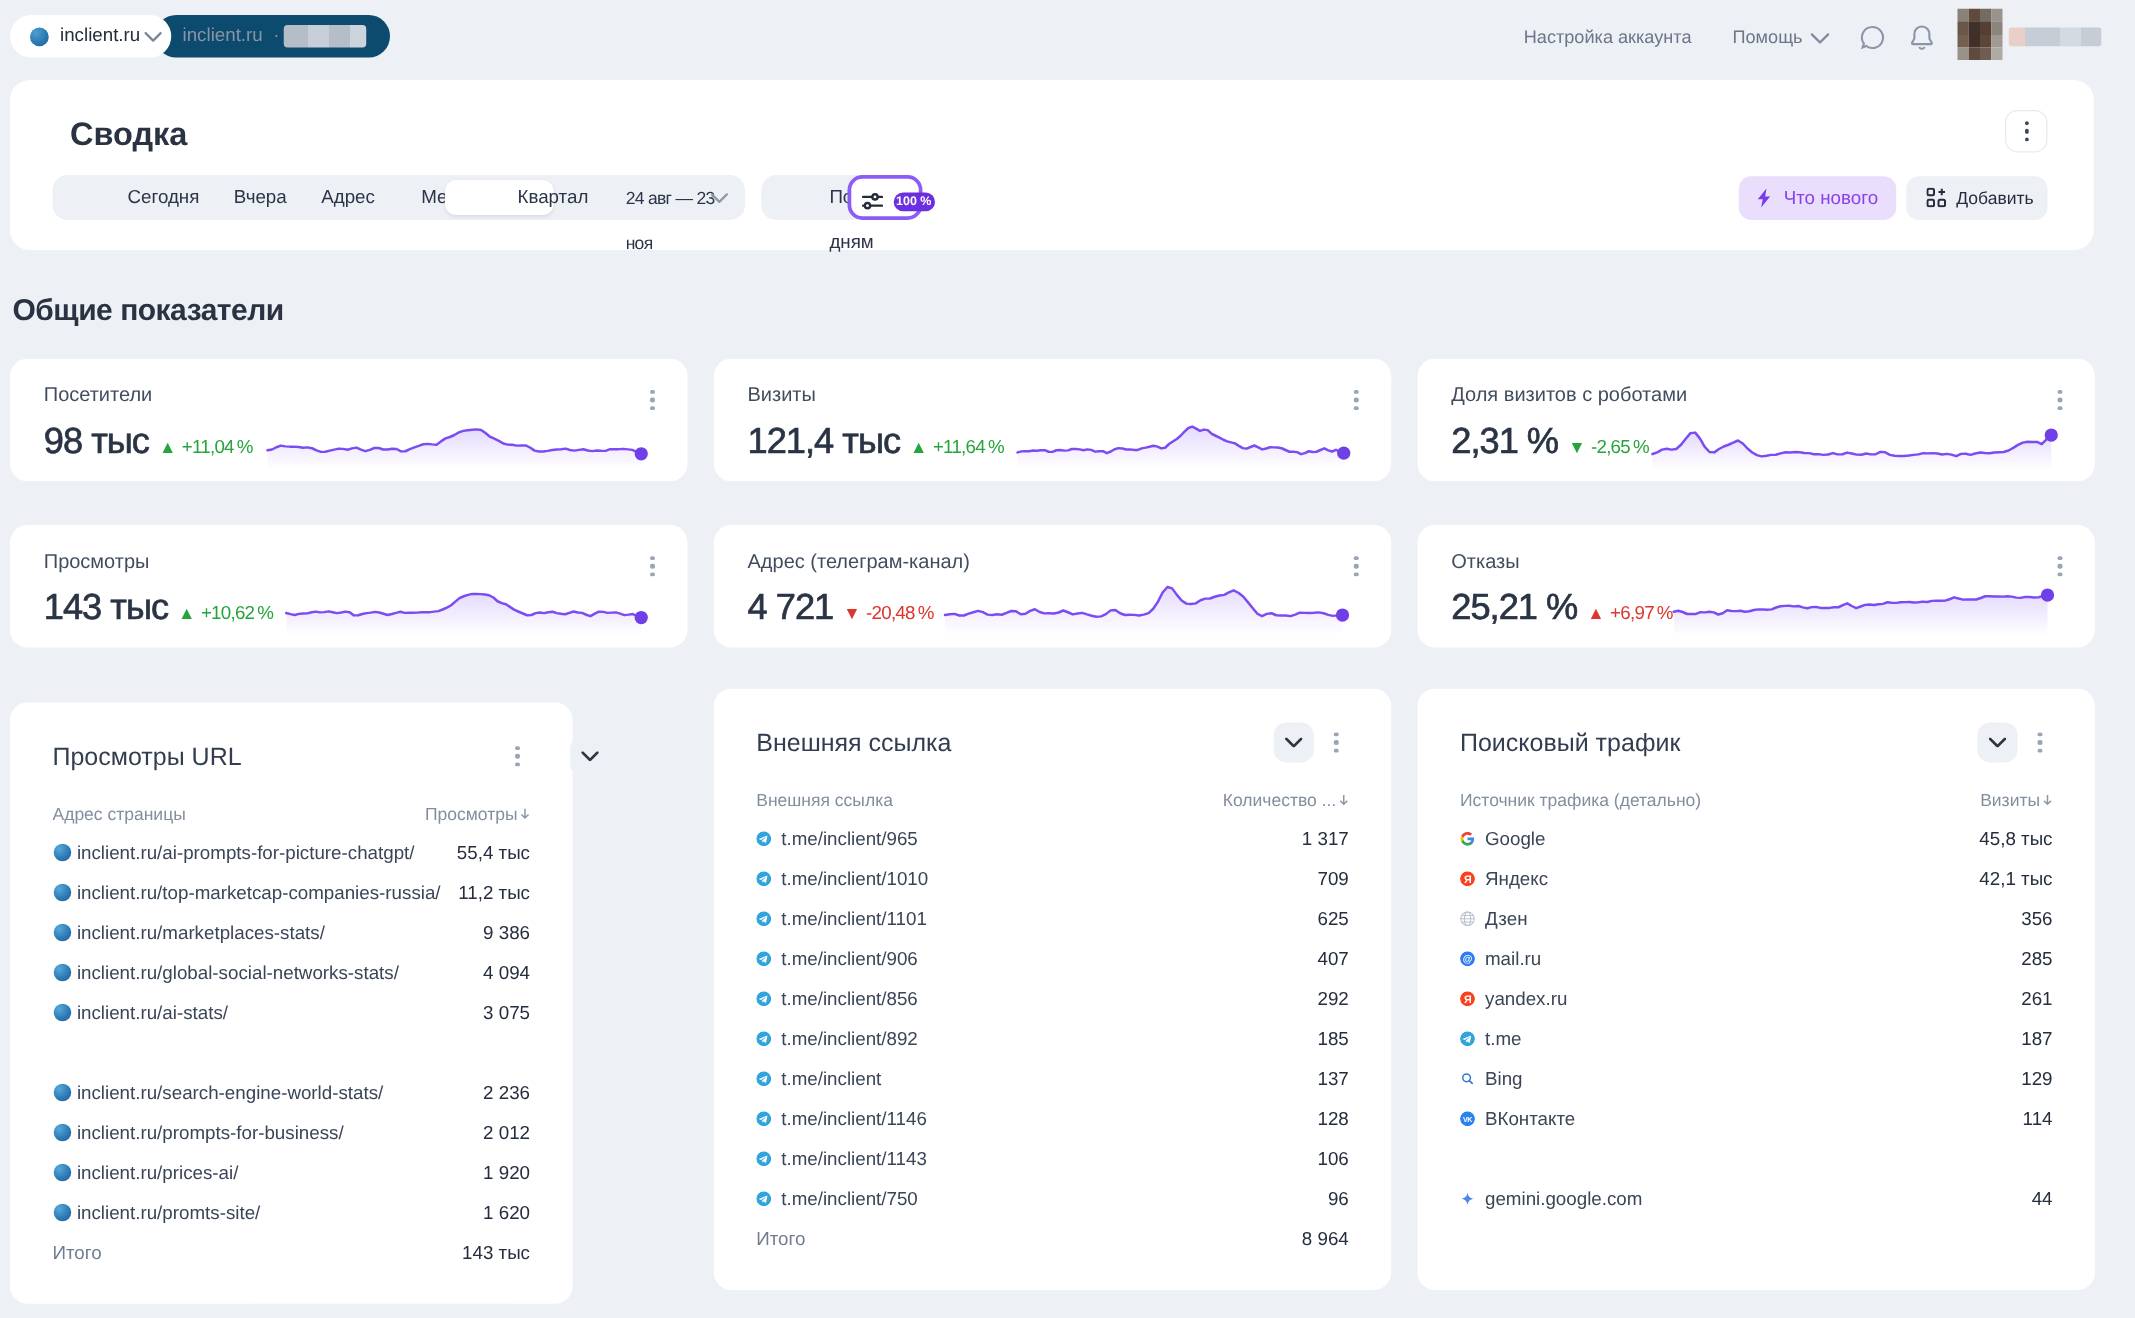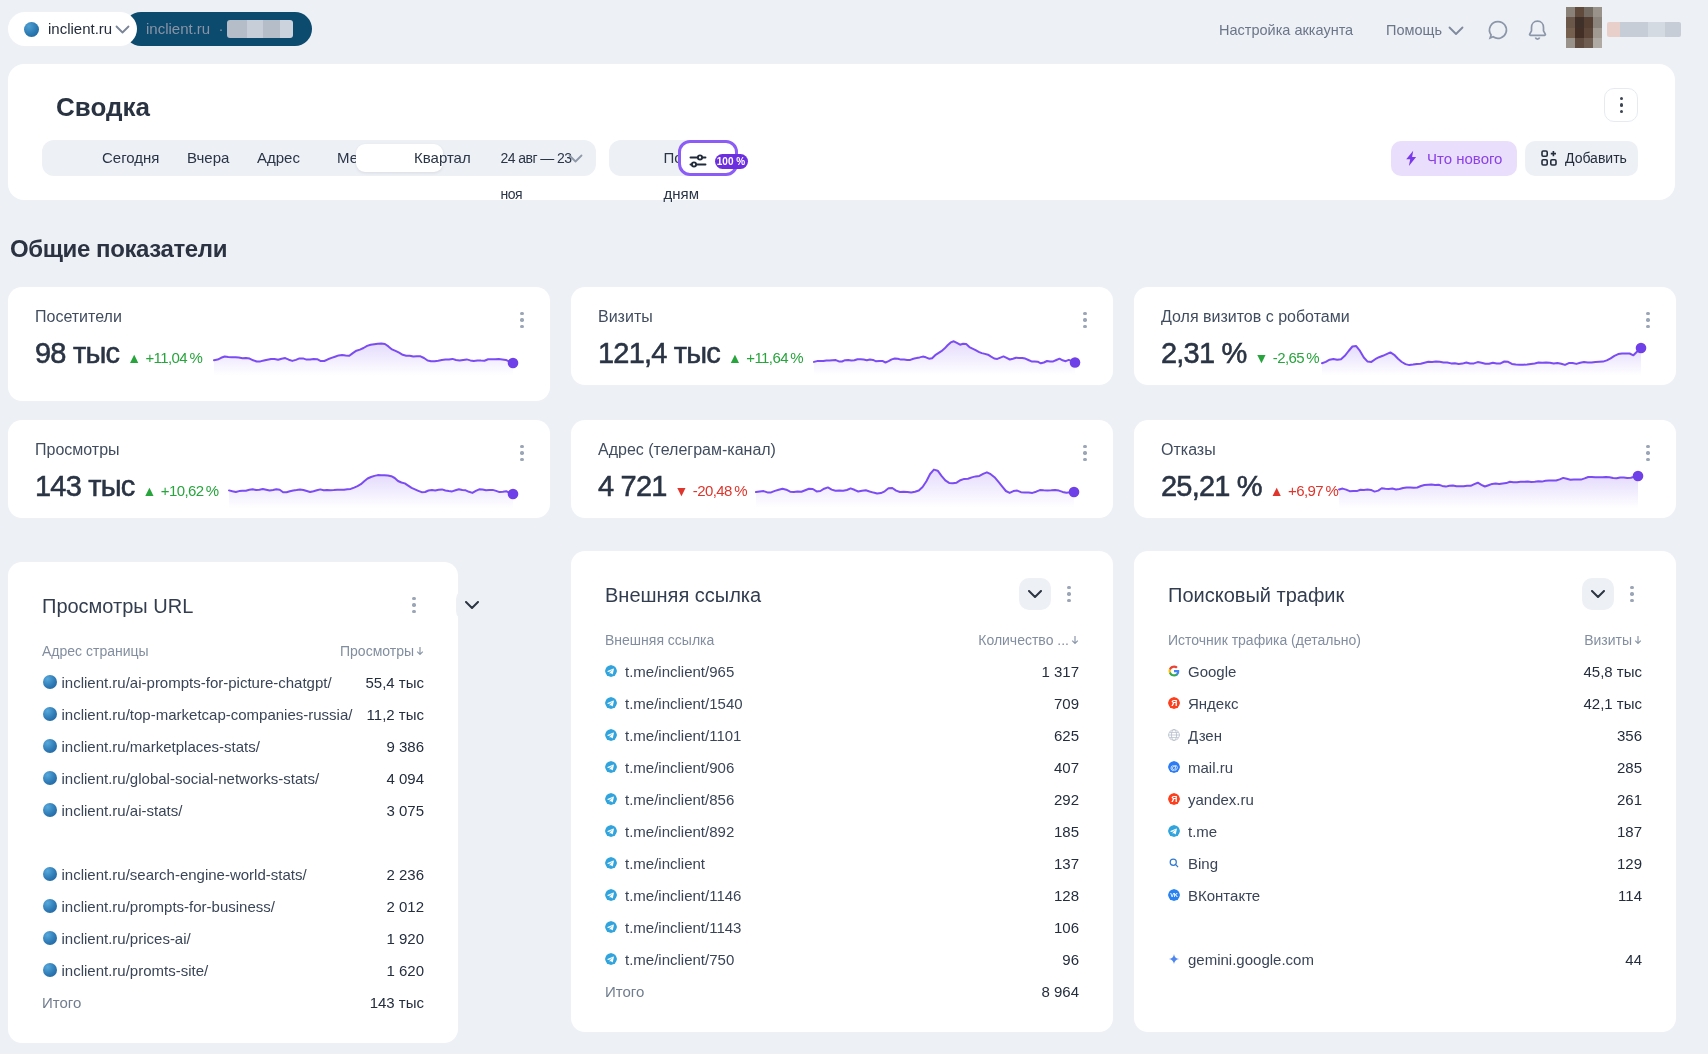--- a/index.html
+++ b/index.html
@@ -134,21 +134,21 @@
           <rect x="9.8" y="9.8" width="5.2" height="5.2" rx="1.2"></rect>
           <path d="M12.4 1v5.2M9.8 3.6h5.2"></path>
         </g>
       </svg>
     <span style="position:absolute;left:40px;top:0;line-height:35px;font-size:14px;color:#232d3c">Добавить</span>
   </div>
 </div>
 
 <div class="abs" style="left:10px;top:237px;font-size:24px;line-height:24px;font-weight:700;letter-spacing:-0.4px;color:#2b3342">Общие показатели</div>
 
-<div class="card" style="left:8px;top:287px;width:542px;height:114px">
+<div class="card" style="left:8px;top:287px;width:542px;height:98px">
 <div class="slabel">Посетители</div>
 <div class="valrow">
       <span class="num">98 тыс</span>
       <span class="delta up"><span class="tri">▲</span>+11,04 %</span>
     </div>
 <div class="dots" style="right:26px;top:25px">
       <i></i>
       <i></i>
       <i></i>
     </div>
@@ -372,21 +372,21 @@
         <path d="M3.3 7.9l7.9-3.1c.4-.15.75.1.6.7l-1.35 6.4c-.1.45-.4.56-.8.35l-2.05-1.52-.99.96c-.11.11-.2.2-.41.2l.15-2.1 3.82-3.47c.17-.15-.04-.23-.26-.09L5.2 9.2 3.17 8.56c-.44-.14-.45-.44.13-.66z" fill="#fff"></path>
       </svg>
       <span class="rtext">t.me/inclient/965</span>
       <span class="rval">1 317</span>
     </div>
 <div class="trow" style="top:136px">
       <svg class="fav" width="12" height="12" viewBox="0 0 16 16">
         <circle cx="8" cy="8" r="8" fill="#31a4dd"></circle>
         <path d="M3.3 7.9l7.9-3.1c.4-.15.75.1.6.7l-1.35 6.4c-.1.45-.4.56-.8.35l-2.05-1.52-.99.96c-.11.11-.2.2-.41.2l.15-2.1 3.82-3.47c.17-.15-.04-.23-.26-.09L5.2 9.2 3.17 8.56c-.44-.14-.45-.44.13-.66z" fill="#fff"></path>
       </svg>
-      <span class="rtext">t.me/inclient/1540</span>
+      <span class="rtext">t.me/inclient/1010</span>
       <span class="rval">709</span>
     </div>
 <div class="trow" style="top:168px">
       <svg class="fav" width="12" height="12" viewBox="0 0 16 16">
         <circle cx="8" cy="8" r="8" fill="#31a4dd"></circle>
         <path d="M3.3 7.9l7.9-3.1c.4-.15.75.1.6.7l-1.35 6.4c-.1.45-.4.56-.8.35l-2.05-1.52-.99.96c-.11.11-.2.2-.41.2l.15-2.1 3.82-3.47c.17-.15-.04-.23-.26-.09L5.2 9.2 3.17 8.56c-.44-.14-.45-.44.13-.66z" fill="#fff"></path>
       </svg>
       <span class="rtext">t.me/inclient/1101</span>
       <span class="rval">625</span>
     </div>

